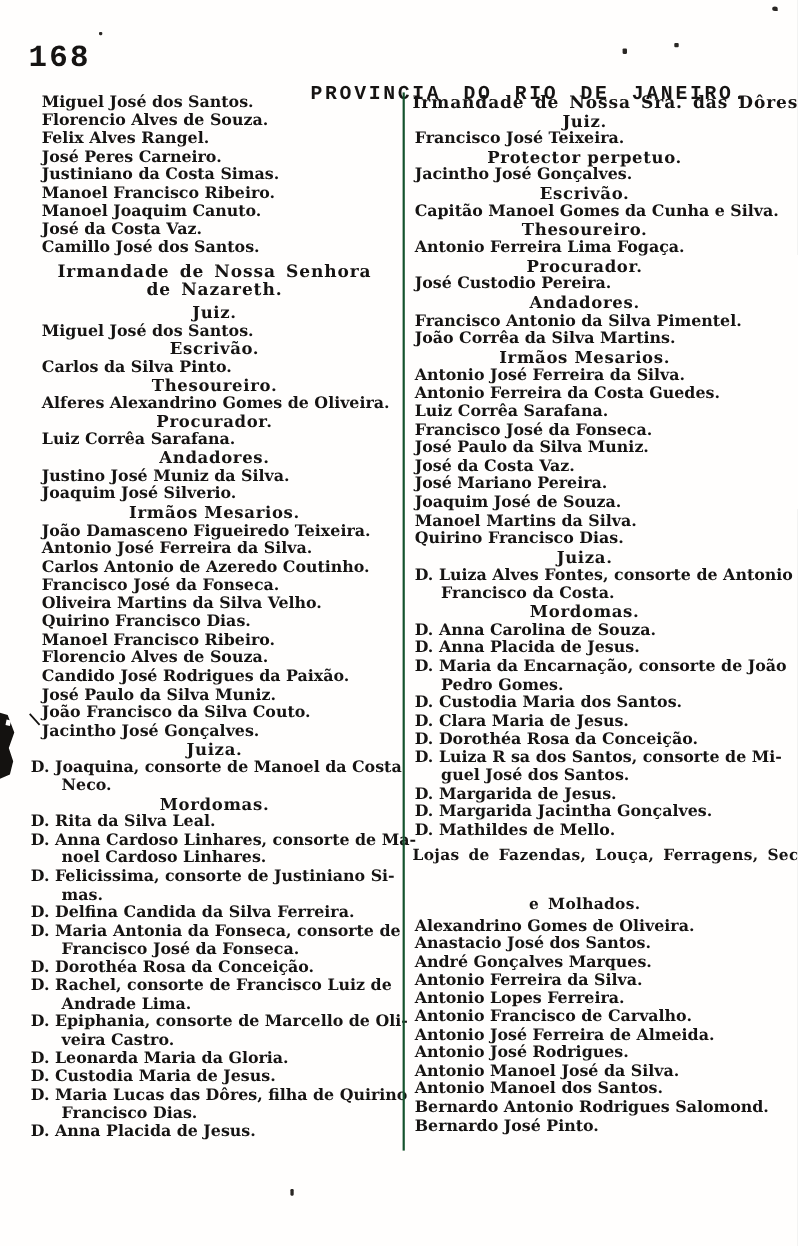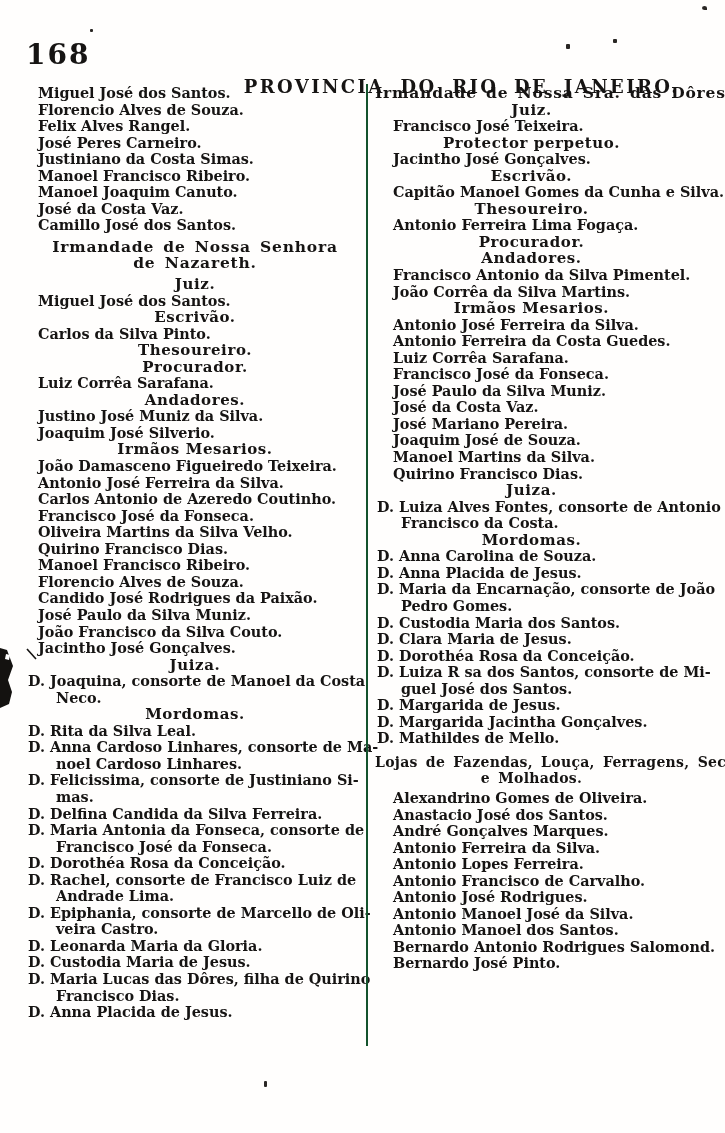--- a/index.html
+++ b/index.html
@@ -2,53 +2,53 @@
 <html><head>
 <meta charset="utf-8">
 <style>
   html,body { margin:0; padding:0; background:#e9e9e9; }
   .page {
     position:relative; width:725px; height:1133px;
     background:#fffefd; color:#161413; overflow:hidden;
     font-family:"DejaVu Serif","Liberation Serif",serif;
   }
   
-  .header { position:absolute; top:42px; left:0; width:725px; height:34px; }
+  .header { position:absolute; top:42px; left:0; width:725px; height:34px;font-family:Liberation Mono, monospace; }
   .pagenum {
     position:absolute; left:26px; top:-4px;
     font-size:28px; font-weight:bold; letter-spacing:2px;
   }
   .title {
     position:absolute; left:0; right:45px; top:2px; text-align:right;
     font-size:18px; font-weight:bold; letter-spacing:2.4px; word-spacing:7px;margin-top:32px;
   }
   
   .cols { position:absolute; top:84px; left:16px; width:725px; display:flex; align-items:flex-start; }
   .col { box-sizing:border-box; }
   .col-left  { width:350px; padding:1px 2px 0 10px; }
   .col-right { width:324px; min-height:962px; border-left:2px solid #14532d; padding:1px 2px 0 7px; }
   
   .ln  { font-size:14.4px; line-height:16.55px; font-weight:bold; white-space:nowrap; }
   .col-left .name { padding-left:12px; }
-  .col-right .name { padding-left:2px;margin-left:16px; }
+  .col-right .name { padding-left:2px; }
   .dname { padding-left:2px; }
   .col-left .cont { padding-left:30px; }
   .col-right .cont { padding-left:26px; }
   .role  { text-align:center; font-size:15px; letter-spacing:0.6px; }
   .h1, .h1c {
     text-align:center; font-size:15.5px; letter-spacing:0.8px; word-spacing:3px;
   }
   .h1  { margin-top:5px; }
   .h1c { margin-bottom:4px; margin-top:0; }
   .col .h1:first-child { margin-top:0; }
   .sh, .shc {
     text-align:center; font-size:14px; letter-spacing:0.3px; word-spacing:3px;
   }
   .sh  { margin-top:7px; }
-  .shc { margin-bottom:3px; }
+  .shc { margin-bottom:3px;margin-top:27px; }
   
   .inkblot { position:absolute; left:0; top:640px; }
   .tick {
     position:absolute; left:26px; top:648px; width:11px; height:12px;
   }
   .speck { position:absolute; background:#2a2724; border-radius:1px; }
   .speck.s1 { left:566px; top:44px; width:4px; height:5px; }
   .speck.s2 { left:613px; top:39px;  width:4px; height:4px; }
   .speck.s3 { left:90px;  top:29px;  width:3px; height:3px; }
   .speck.s4 { left:702px; top:6px;   width:5px; height:4px; border-radius:50% 50% 0 50%; }
@@ -75,20 +75,21 @@
         <div class="ln name">Manoel Joaquim Canuto.</div>
         <div class="ln name">José da Costa Vaz.</div>
         <div class="ln name">Camillo José dos Santos.</div>
         <div class="ln h1">Irmandade de Nossa Senhora</div>
         <div class="ln h1c">de Nazareth.</div>
         <div class="ln role">Juiz.</div>
         <div class="ln name">Miguel José dos Santos.</div>
         <div class="ln role">Escrivão.</div>
         <div class="ln name">Carlos da Silva Pinto.</div>
         <div class="ln role">Thesoureiro.</div>
+        <div class="ln name">Alferes Alexandrino Gomes de Oliveira.</div>
         <div class="ln role">Procurador.</div>
         <div class="ln name">Luiz Corrêa Sarafana.</div>
         <div class="ln role">Andadores.</div>
         <div class="ln name">Justino José Muniz da Silva.</div>
         <div class="ln name">Joaquim José Silverio.</div>
         <div class="ln role">Irmãos Mesarios.</div>
         <div class="ln name">João Damasceno Figueiredo Teixeira.</div>
         <div class="ln name">Antonio José Ferreira da Silva.</div>
         <div class="ln name">Carlos Antonio de Azeredo Coutinho.</div>
         <div class="ln name">Francisco José da Fonseca.</div>
@@ -127,20 +128,21 @@
         <div class="ln h1">Irmandade de Nossa Sra. das Dôres.</div>
         <div class="ln role">Juiz.</div>
         <div class="ln name">Francisco José Teixeira.</div>
         <div class="ln role">Protector perpetuo.</div>
         <div class="ln name">Jacintho José Gonçalves.</div>
         <div class="ln role">Escrivão.</div>
         <div class="ln name">Capitão Manoel Gomes da Cunha e Silva.</div>
         <div class="ln role">Thesoureiro.</div>
         <div class="ln name">Antonio Ferreira Lima Fogaça.</div>
         <div class="ln role">Procurador.</div>
+        <div class="ln name">José Custodio Pereira.</div>
         <div class="ln role">Andadores.</div>
         <div class="ln name">Francisco Antonio da Silva Pimentel.</div>
         <div class="ln name">João Corrêa da Silva Martins.</div>
         <div class="ln role">Irmãos Mesarios.</div>
         <div class="ln name">Antonio José Ferreira da Silva.</div>
         <div class="ln name">Antonio Ferreira da Costa Guedes.</div>
         <div class="ln name">Luiz Corrêa Sarafana.</div>
         <div class="ln name">Francisco José da Fonseca.</div>
         <div class="ln name">José Paulo da Silva Muniz.</div>
         <div class="ln name">José da Costa Vaz.</div>
@@ -165,20 +167,21 @@
         <div class="ln dname">D. Margarida Jacintha Gonçalves.</div>
         <div class="ln dname">D. Mathildes de Mello.</div>
         <div class="ln sh">Lojas de Fazendas, Louça, Ferragens, Seccos</div>
         <div class="ln shc">e Molhados.</div>
         <div class="ln name">Alexandrino Gomes de Oliveira.</div>
         <div class="ln name">Anastacio José dos Santos.</div>
         <div class="ln name">André Gonçalves Marques.</div>
         <div class="ln name">Antonio Ferreira da Silva.</div>
         <div class="ln name">Antonio Lopes Ferreira.</div>
         <div class="ln name">Antonio Francisco de Carvalho.</div>
+        <div class="ln name">Antonio José Ferreira de Almeida.</div>
         <div class="ln name">Antonio José Rodrigues.</div>
         <div class="ln name">Antonio Manoel José da Silva.</div>
         <div class="ln name">Antonio Manoel dos Santos.</div>
         <div class="ln name">Bernardo Antonio Rodrigues Salomond.</div>
         <div class="ln name">Bernardo José Pinto.</div>
       </div>
   </div>
 
   <svg class="inkblot" width="22" height="80" viewBox="0 0 22 80" aria-hidden="true">
     <path d="M0,8 L7,10 L13,26 L8,40 L12,52 L9,64 L0,68 Z" fill="#141210"></path>

